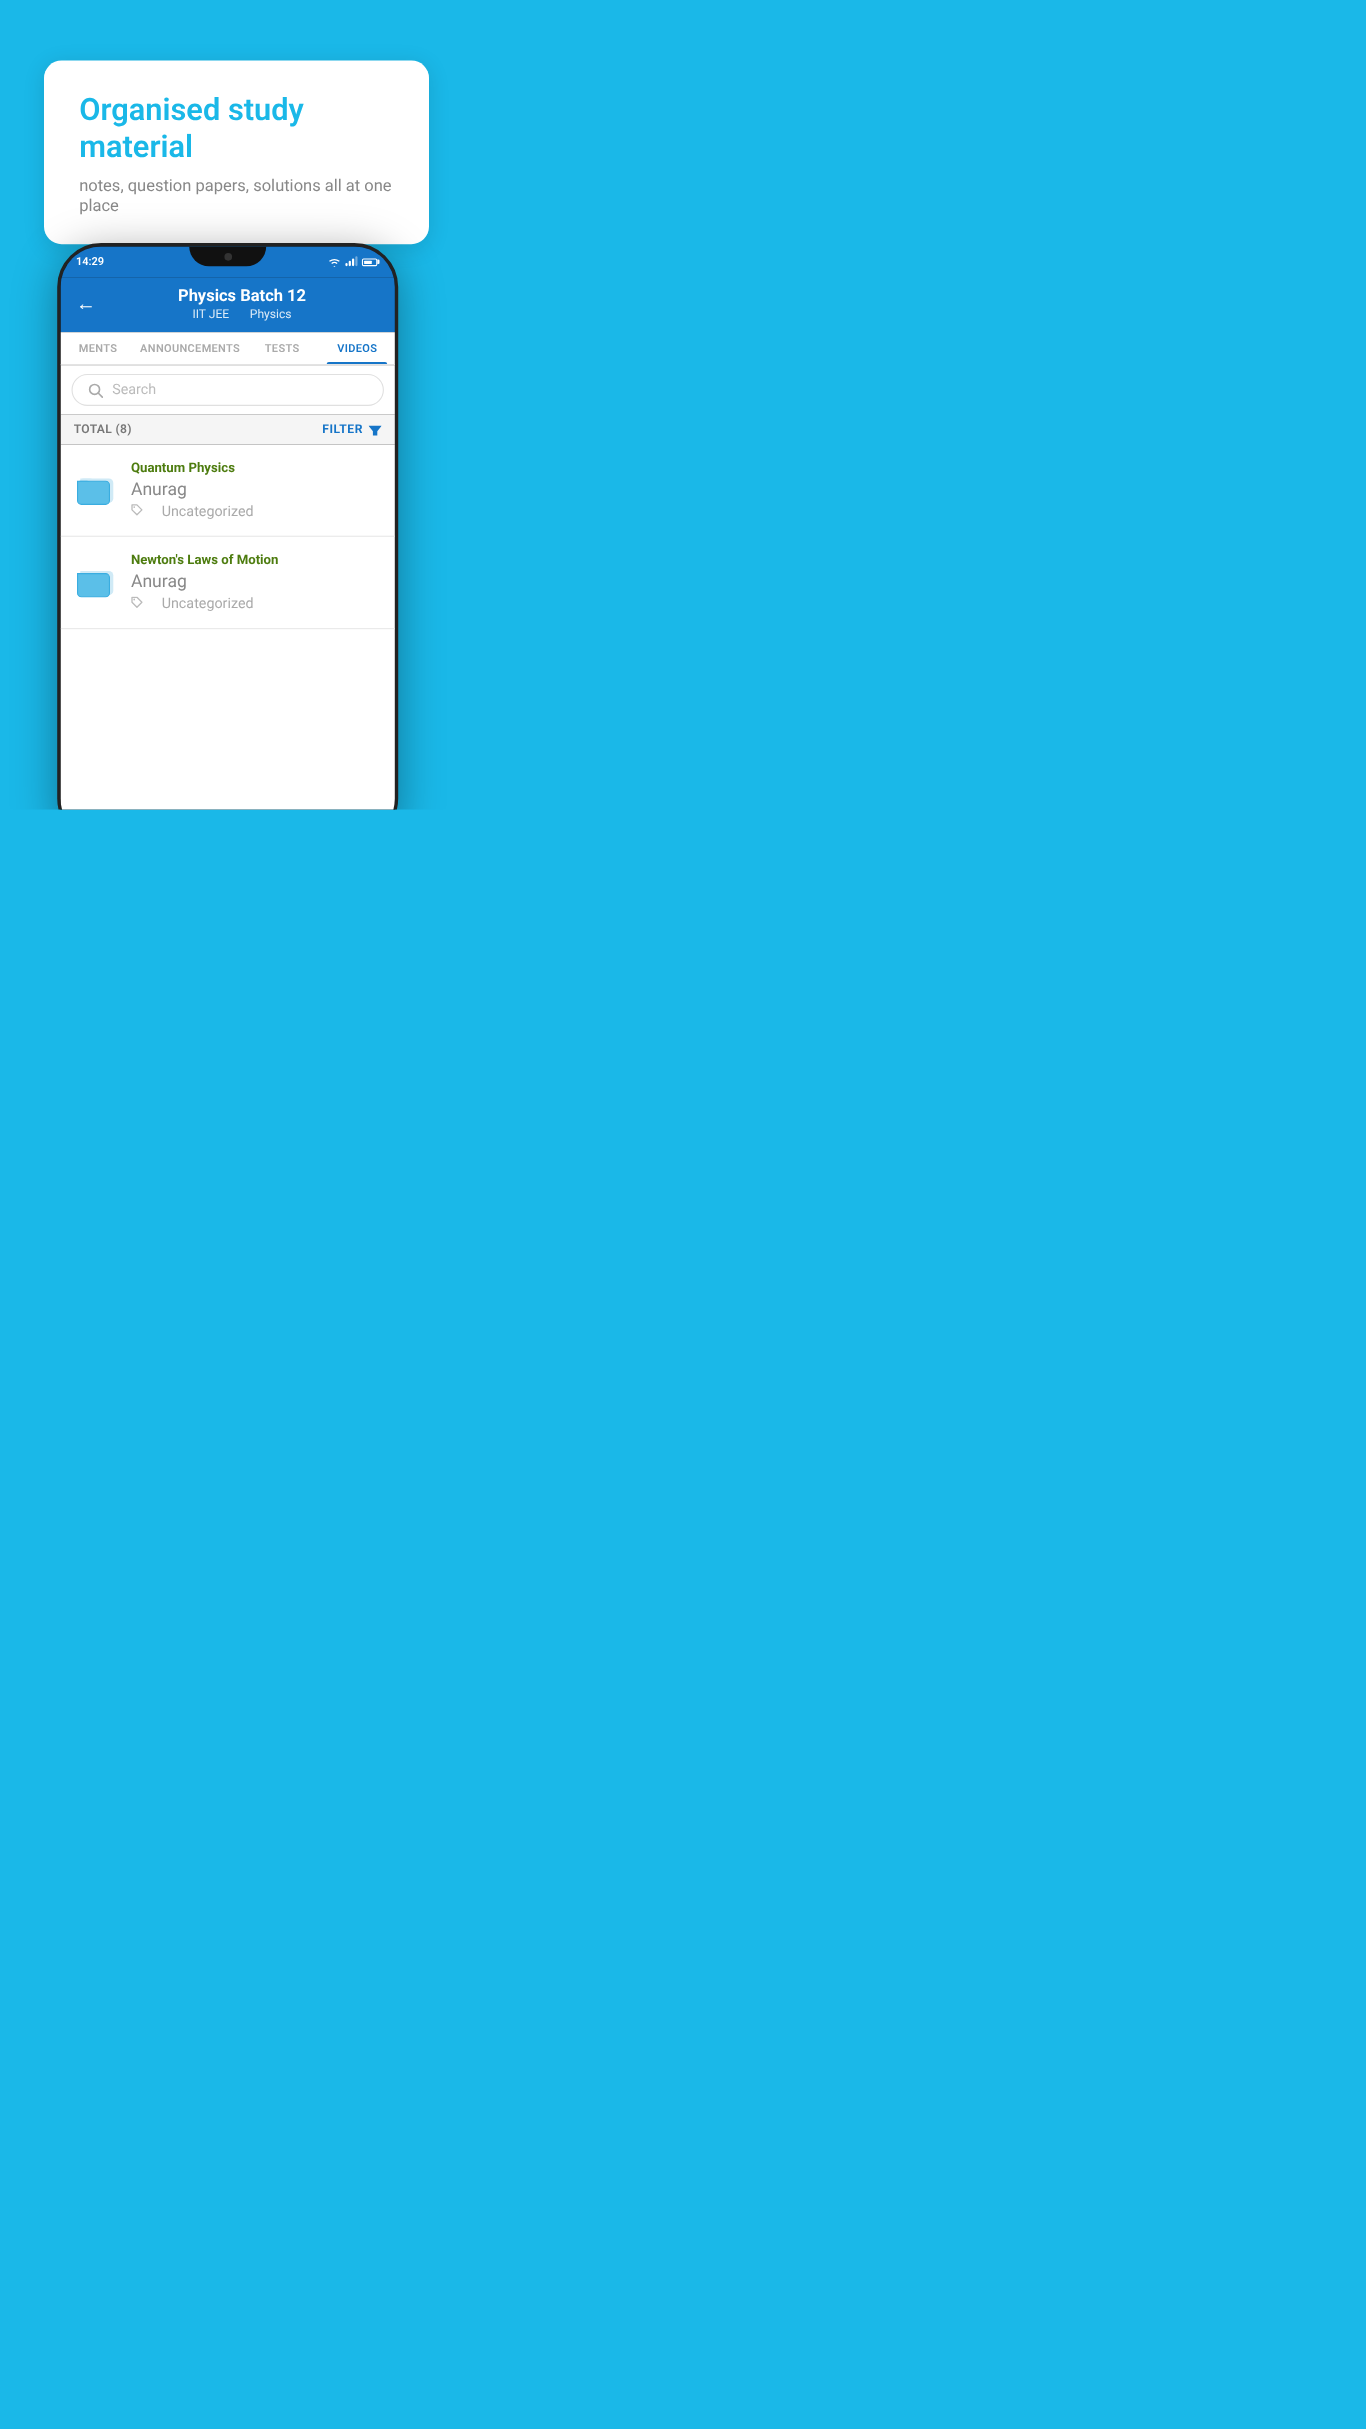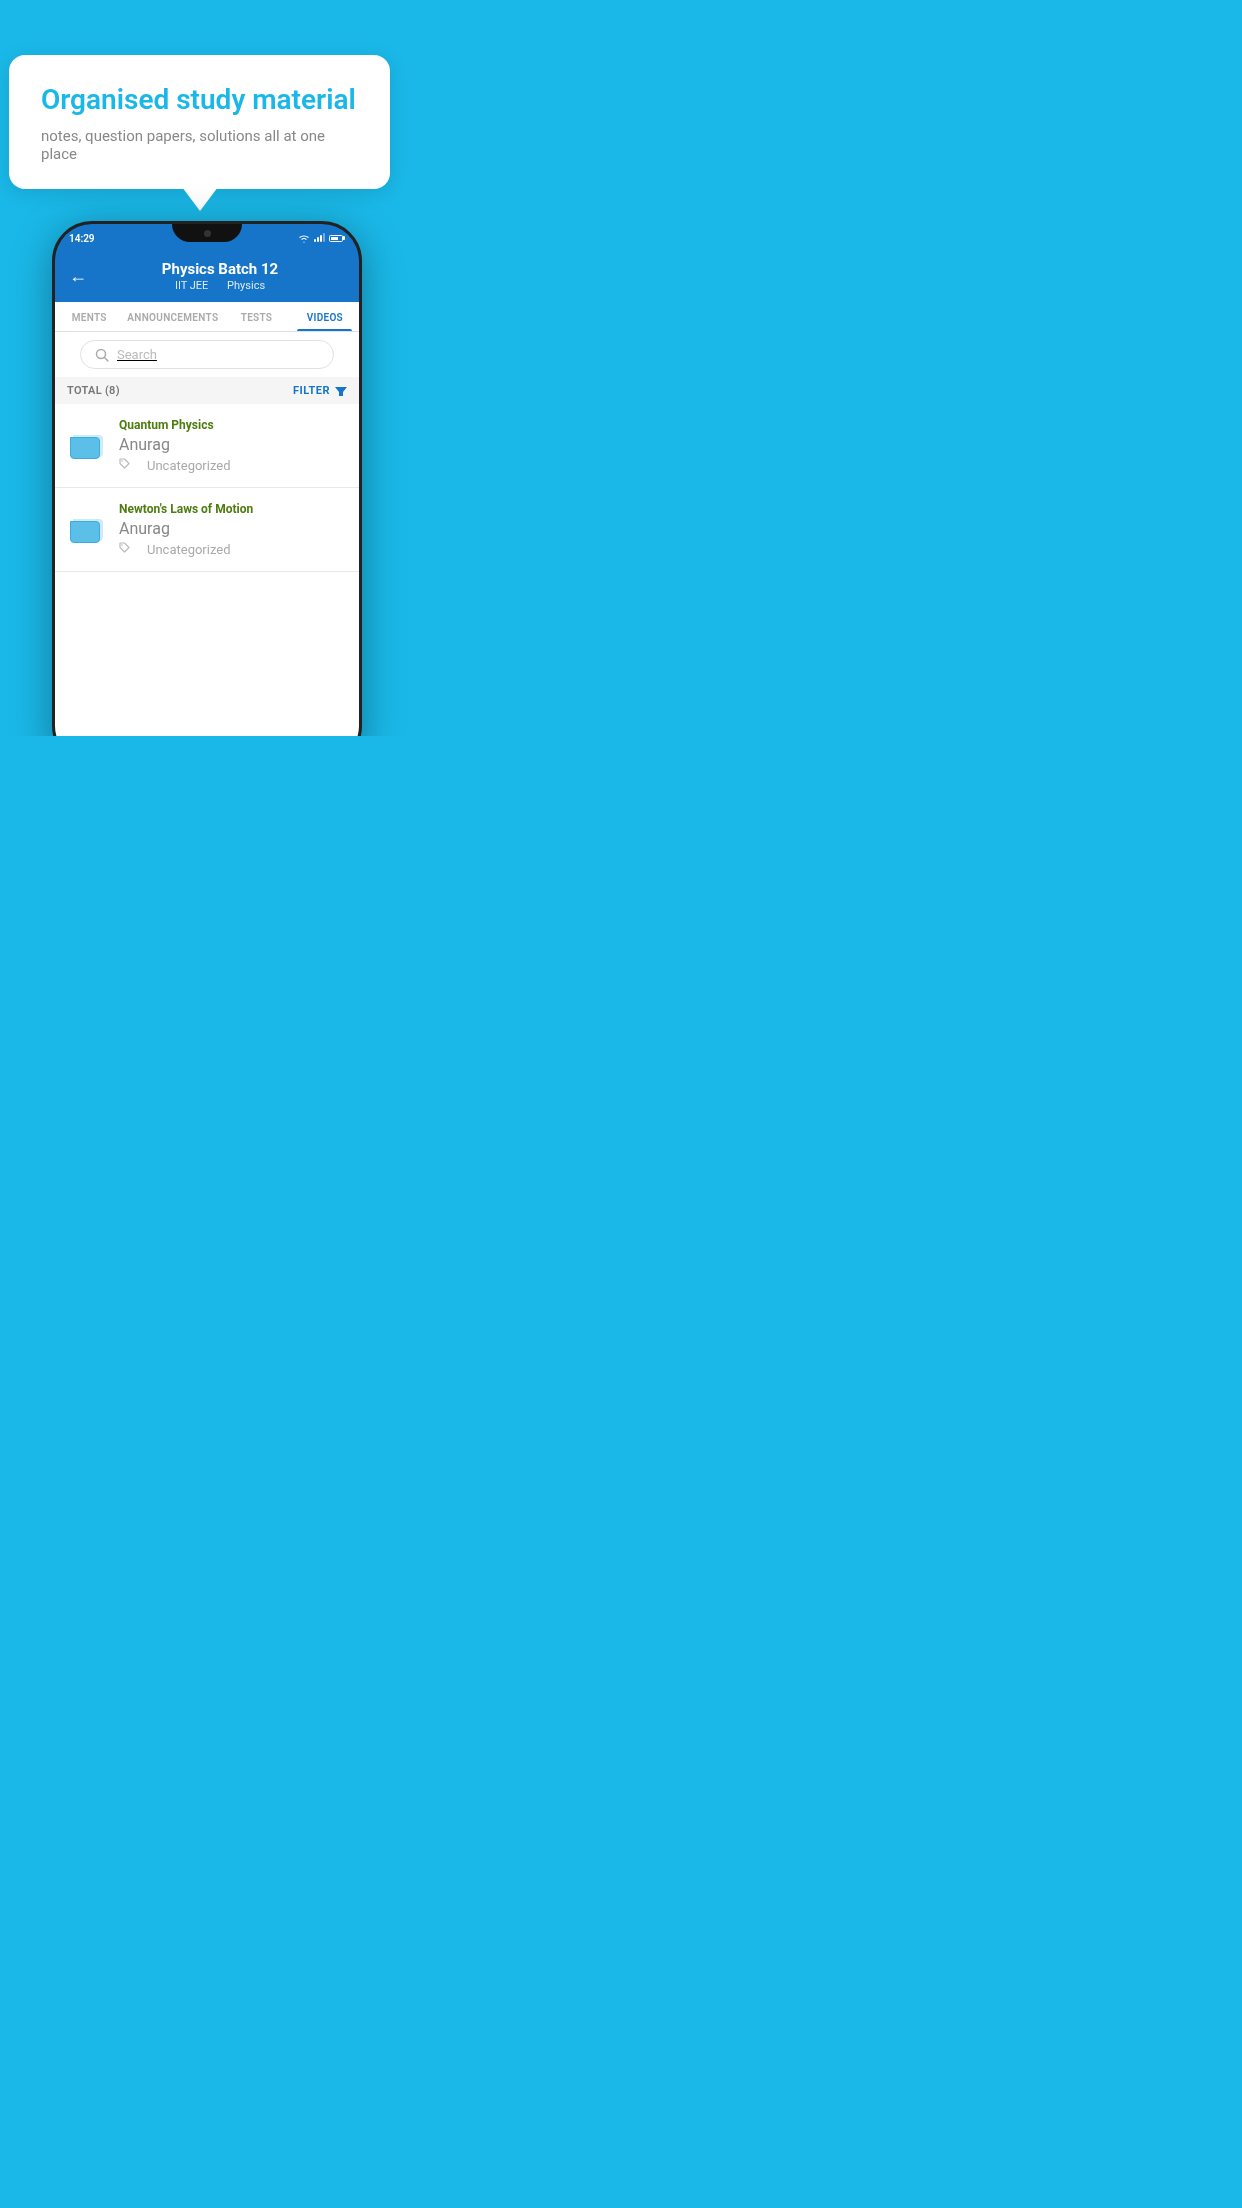--- a/index.html
+++ b/index.html
@@ -11,21 +11,21 @@
       background-color: #1ab8e8;
       font-family: 'Roboto', Arial, sans-serif;
       overflow: hidden;
       position: relative;
     }
 
     
     .speech-bubble {
       position: absolute;
       top: 55px;
-      left: 9px;
+      left: 40px;
       right: 24px;
       background: white;
       border-radius: 16px;
       padding: 28px 32px 26px 32px;
       box-shadow: 0 4px 20px rgba(0,0,0,0.12);
     }
     .speech-bubble::after {
       content: '';
       position: absolute;
       bottom: -22px;
@@ -164,22 +164,21 @@
       left: 10%;
       right: 10%;
       height: 2.5px;
       background: #1675c8;
       border-radius: 2px 2px 0 0;
     }
 
     
     .search-container {
       background: white;
-      padding: 8px 25px;
-      text-decoration: underline;
+      padding: 8px 10px;
     }
     .search-bar {
       background: white;
       border: 1px solid #e0e0e0;
       border-radius: 24px;
       display: flex;
       align-items: center;
       padding: 6px 14px;
       gap: 8px;
     }

